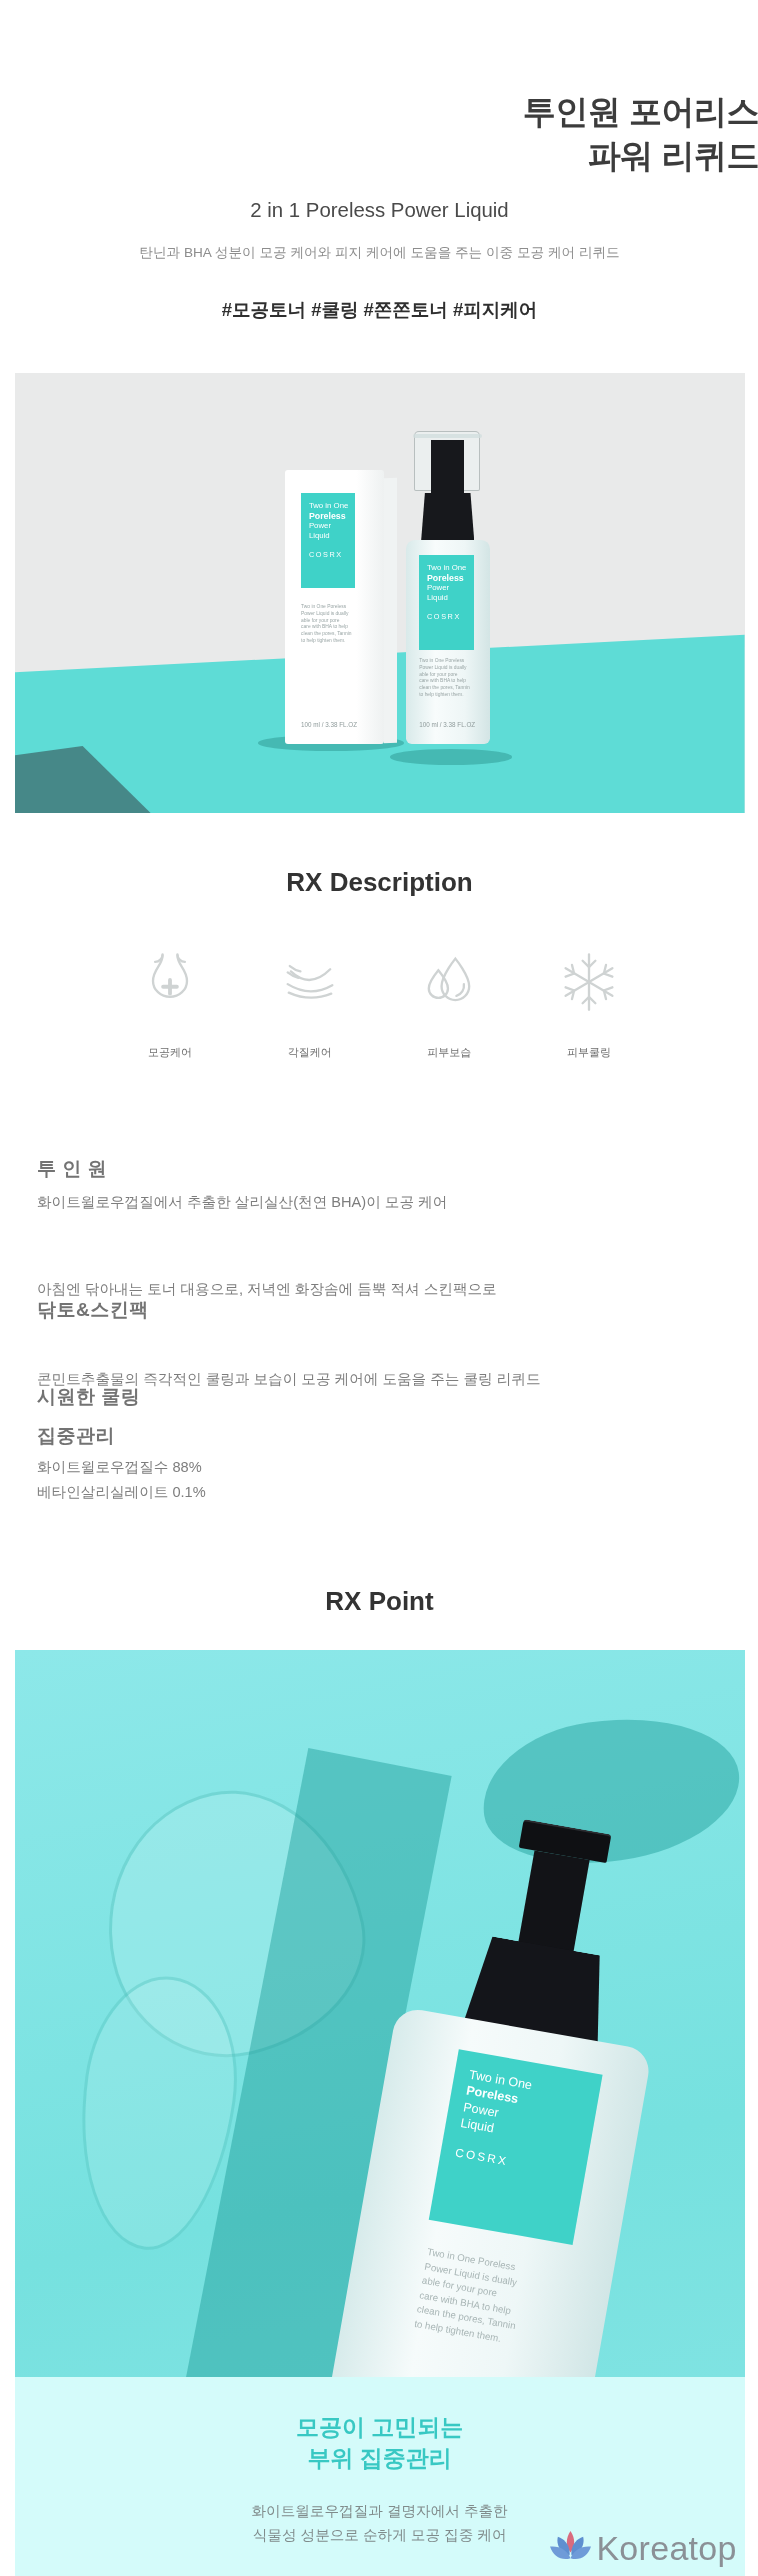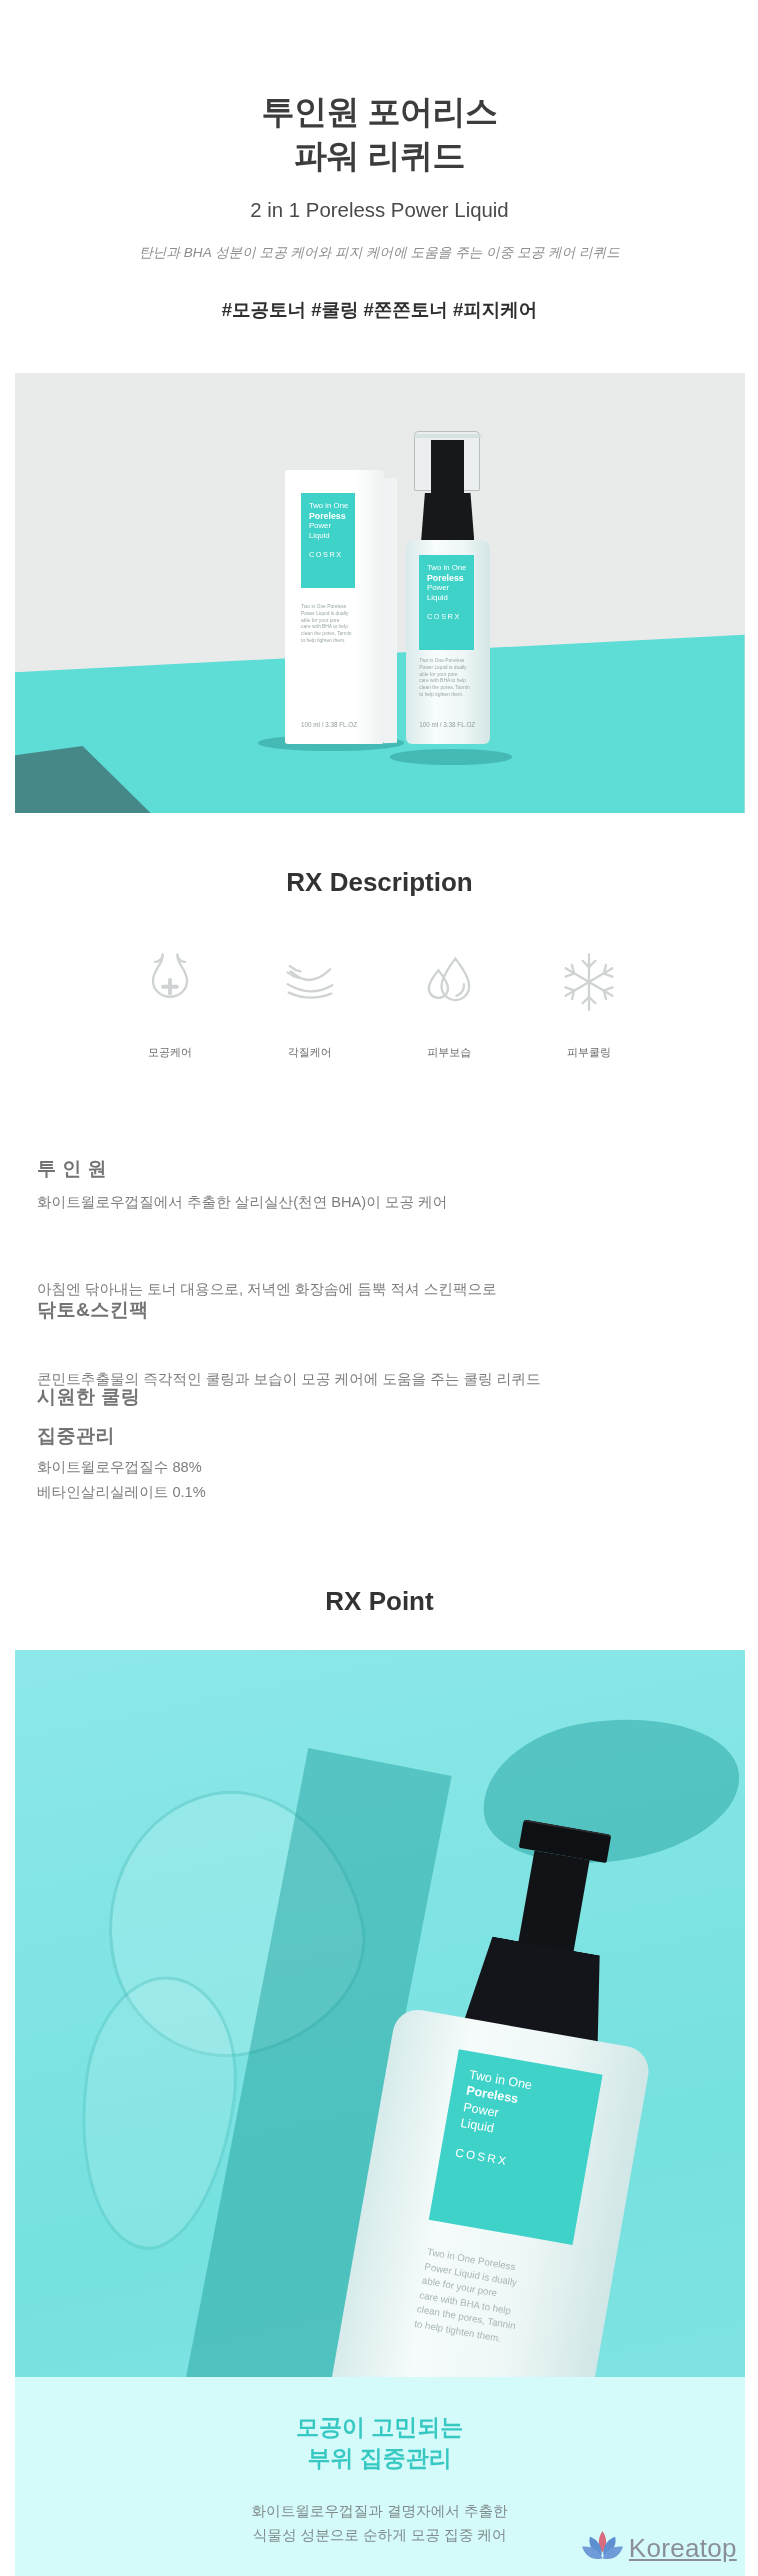--- a/index.html
+++ b/index.html
@@ -4,23 +4,23 @@
 <style>
   html,body{margin:0;padding:0;background:#ffffff;}
   .canvas{
     position:relative;width:759px;height:2576px;background:#ffffff;
     font-family:"Liberation Sans", sans-serif;overflow:hidden;margin:0 auto;
   }
   .abs{position:absolute;}
   .center{left:0;width:100%;text-align:center;}
 
   
-  .page-title{top:90px;font-size:33px;line-height:44px;font-weight:bold;color:#3c3c3c;letter-spacing:-0.5px;}
+  .page-title{top:90px;font-size:33px;line-height:44px;font-weight:bold;color:#3c3c3c;letter-spacing:-0.5px;text-align:right;}
   .subtitle{top:199px;font-size:20.4px;color:#4a4a4a;}
-  .tagline{top:244px;font-size:13.6px;color:#8d8d8d;font-style:italic;}
+  .tagline{top:244px;font-size:13.6px;color:#8d8d8d;}
   .hashtags{top:297px;font-size:18.5px;font-weight:bold;color:#2f2f2f;}
 
   
   .photo1{left:14.6px;top:373px;width:730px;height:440px;background:#e9eaea;overflow:hidden;}
   .p1-floor{left:0;top:0;width:730px;height:440px;background:#5edcd6;
     clip-path:polygon(0 68%,100% 59.5%,100% 100%,0 100%);}
   .p1-wedge{left:0;top:373px;width:136px;height:67px;background:rgba(45,52,58,0.5);
     clip-path:polygon(0 14%,50% 0,100% 100%,0 100%);}
   .p1-box-shadow{left:243px;top:362px;width:146px;height:15.6px;background:rgba(24,120,114,0.35);border-radius:50%;}
   .p1-bottle-shadow{left:375px;top:376px;width:122px;height:15.6px;background:rgba(24,120,114,0.35);border-radius:50%;}
@@ -95,21 +95,21 @@
   .p2-lbl-line.b{font-weight:bold;}
   .p2-brand{margin-top:14.6px;font-size:11.7px;letter-spacing:2.4px;}
   .p2-blurb{left:60px;top:436px;width:156px;font-size:9.7px;line-height:14.6px;color:#a9b6b6;}
 
   
   .footer{left:14.6px;top:2377px;width:730px;height:199px;background:#d4fbfa;}
   .f-caption{left:0;top:35px;width:100%;text-align:center;font-size:23px;line-height:31px;
     font-weight:bold;color:#38c8c3;}
   .f-body{left:0;top:122px;width:100%;text-align:center;font-size:14.6px;line-height:24px;color:#808b8b;}
   .watermark{right:7.8px;bottom:7.8px;display:flex;align-items:center;gap:3.9px;}
-  .wm-text{font-size:26px;color:#8b9096;letter-spacing:0.3px;text-decoration:underline;}
+  .wm-text{font-size:34px;color:#8b9096;letter-spacing:0.3px;}
 </style>
 </head>
 <body>
 
 <div class="canvas">
 
   <div class="abs center page-title">
     <div>투인원 포어리스</div>
     <div>파워 리퀴드</div>
   </div>

